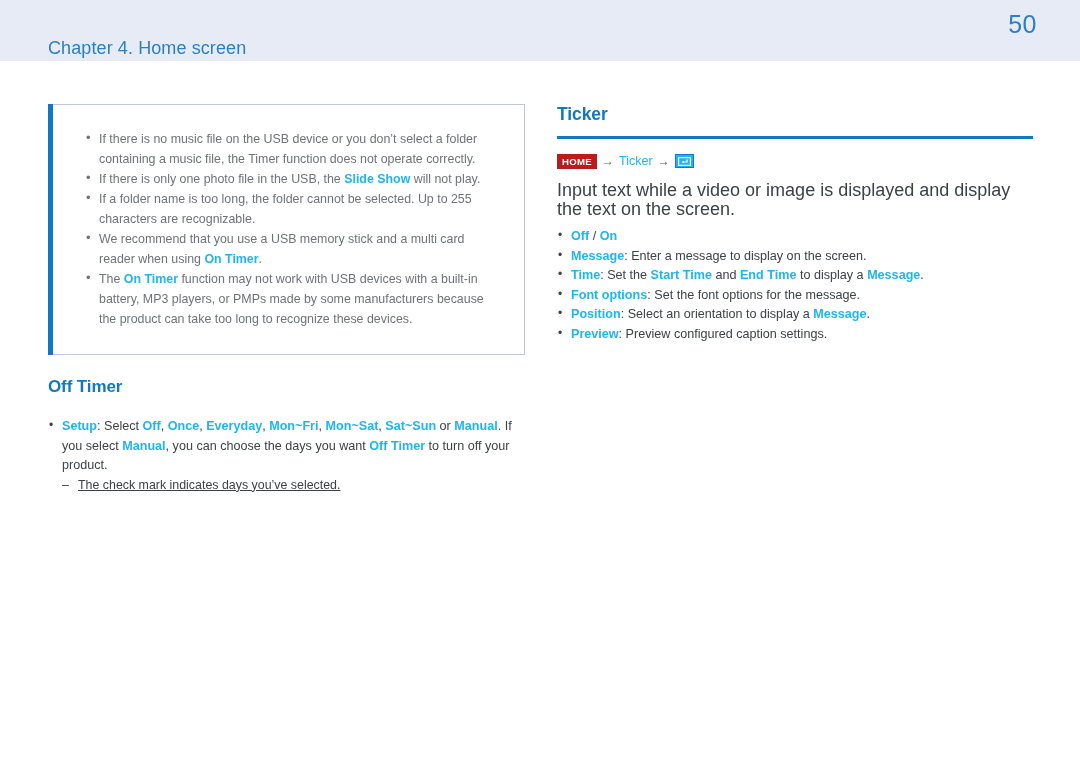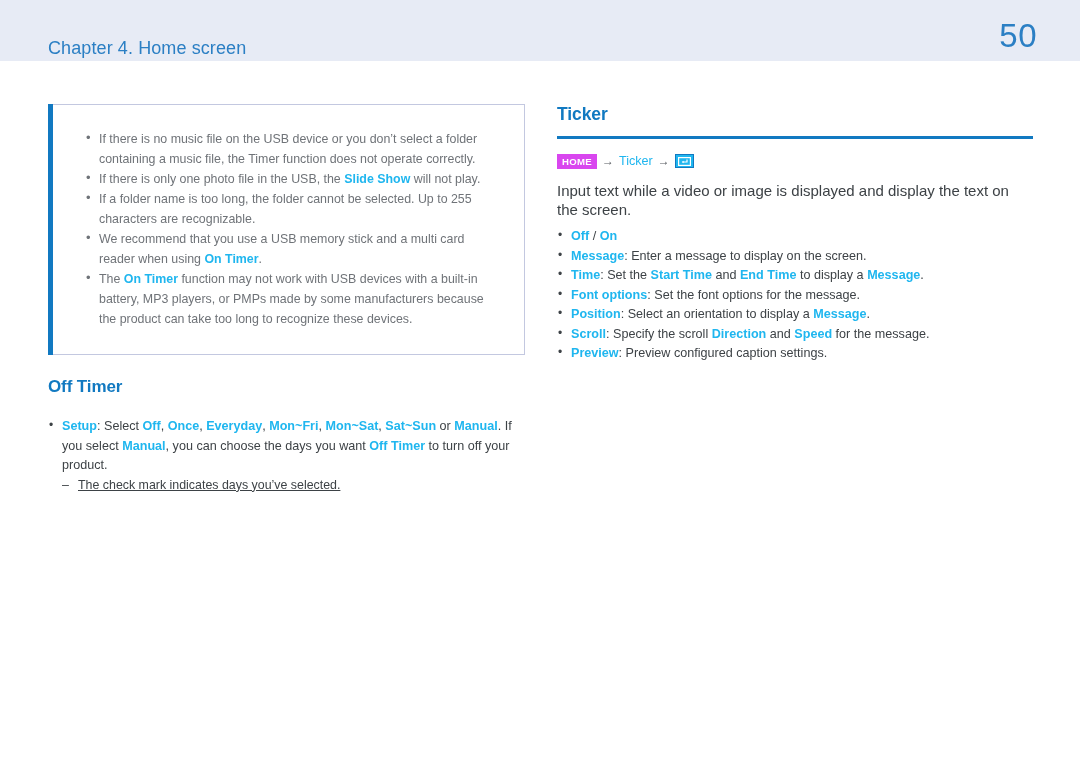--- a/index.html
+++ b/index.html
@@ -29,22 +29,22 @@
     left: 48px;
     top: 38px;
     font-size: 18px;
     color: #2b7fc4;
     letter-spacing: 0.1px;
     white-space: nowrap;
   }
   .page-number {
     position: absolute;
     right: 43px;
-    top: 17px;
-    font-size: 33px;
+    top: 10px;
+    font-size: 25px;
     color: #2b7fc4;
     letter-spacing: 0.5px;
   }
 
   
   .column-left {
     position: absolute;
     left: 48px;
     top: 104px;
     width: 477px;
@@ -108,21 +108,21 @@
     font-weight: bold;
     color: #1179c1;
     margin: 0;
     padding: 0 0 11px 0;
     border-bottom: 3px solid #1179c1;
     letter-spacing: -0.1px;
   }
 
   
   .para {
-    font-size: 15px;
+    font-size: 18px;
     line-height: 19px;
     color: #3d4246;
     margin: 0;
   }
 
   
   ul.body-list {
     margin: 0;
     padding: 0;
     list-style: none;
@@ -171,21 +171,21 @@
   .breadcrumb {
     display: flex;
     align-items: center;
     gap: 5px;
     font-size: 12.6px;
     color: #3d4246;
     height: 16px;
   }
   .crumb-badge {
     display: inline-block;
-    background: #d946ef;
+    background: #b91c1c;
     color: #ffffff;
     font-size: 9.6px;
     font-weight: bold;
     letter-spacing: 0.3px;
     padding: 2px 5px 2px 5px;
     line-height: 11px;
     text-align: center;
   }
   .crumb-arrow {
     color: #55595e;
@@ -275,17 +275,16 @@
   <p class="para">Input text while a video or image is displayed and display the text on the screen.</p>
 
   <div class="sp-8"></div>
 
   <ul class="body-list" id="ticker-bullets">
       <li><span class="hi">Off</span><span> / </span><span class="hi">On</span></li>
       <li><span class="hi">Message</span><span>: Enter a message to display on the screen.</span></li>
       <li><span class="hi">Time</span><span>: Set the </span><span class="hi">Start Time</span><span> and </span><span class="hi">End Time</span><span> to display a </span><span class="hi">Message</span><span>.</span></li>
       <li><span class="hi">Font options</span><span>: Set the font options for the message.</span></li>
       <li><span class="hi">Position</span><span>: Select an orientation to display a </span><span class="hi">Message</span><span>.</span></li>
-      <li><span class="hi">Scroll</span><span>: Specify the scroll </span><span class="hi">Direction</span><span> and </span><span class="hi">Speed</span><span> for the message.</span></li>
       <li><span class="hi">Preview</span><span>: Preview configured caption settings.</span></li>
     </ul>
 
 </div>
 
 </body></html>

